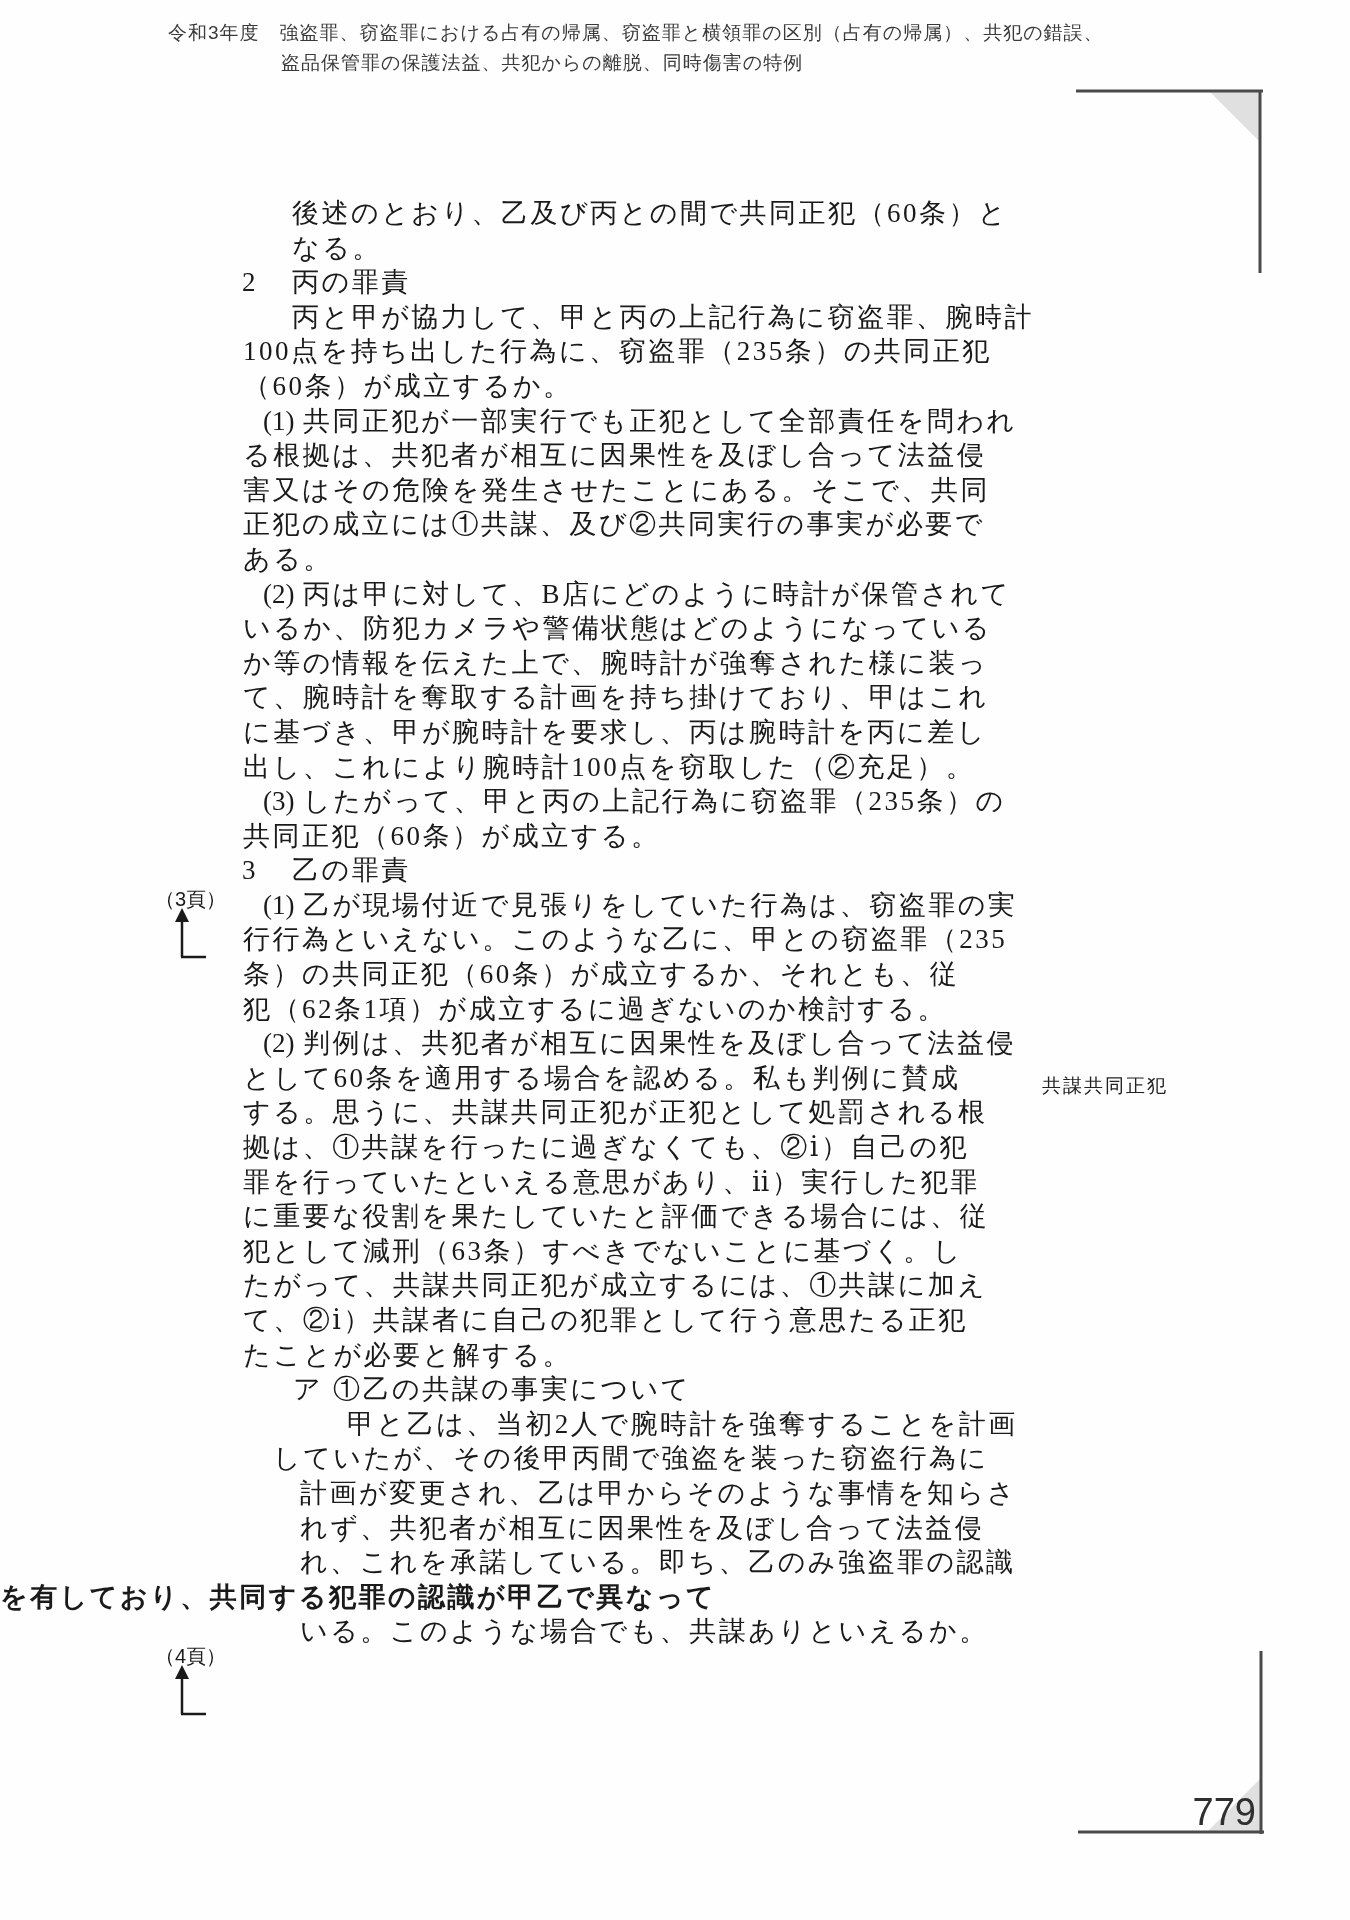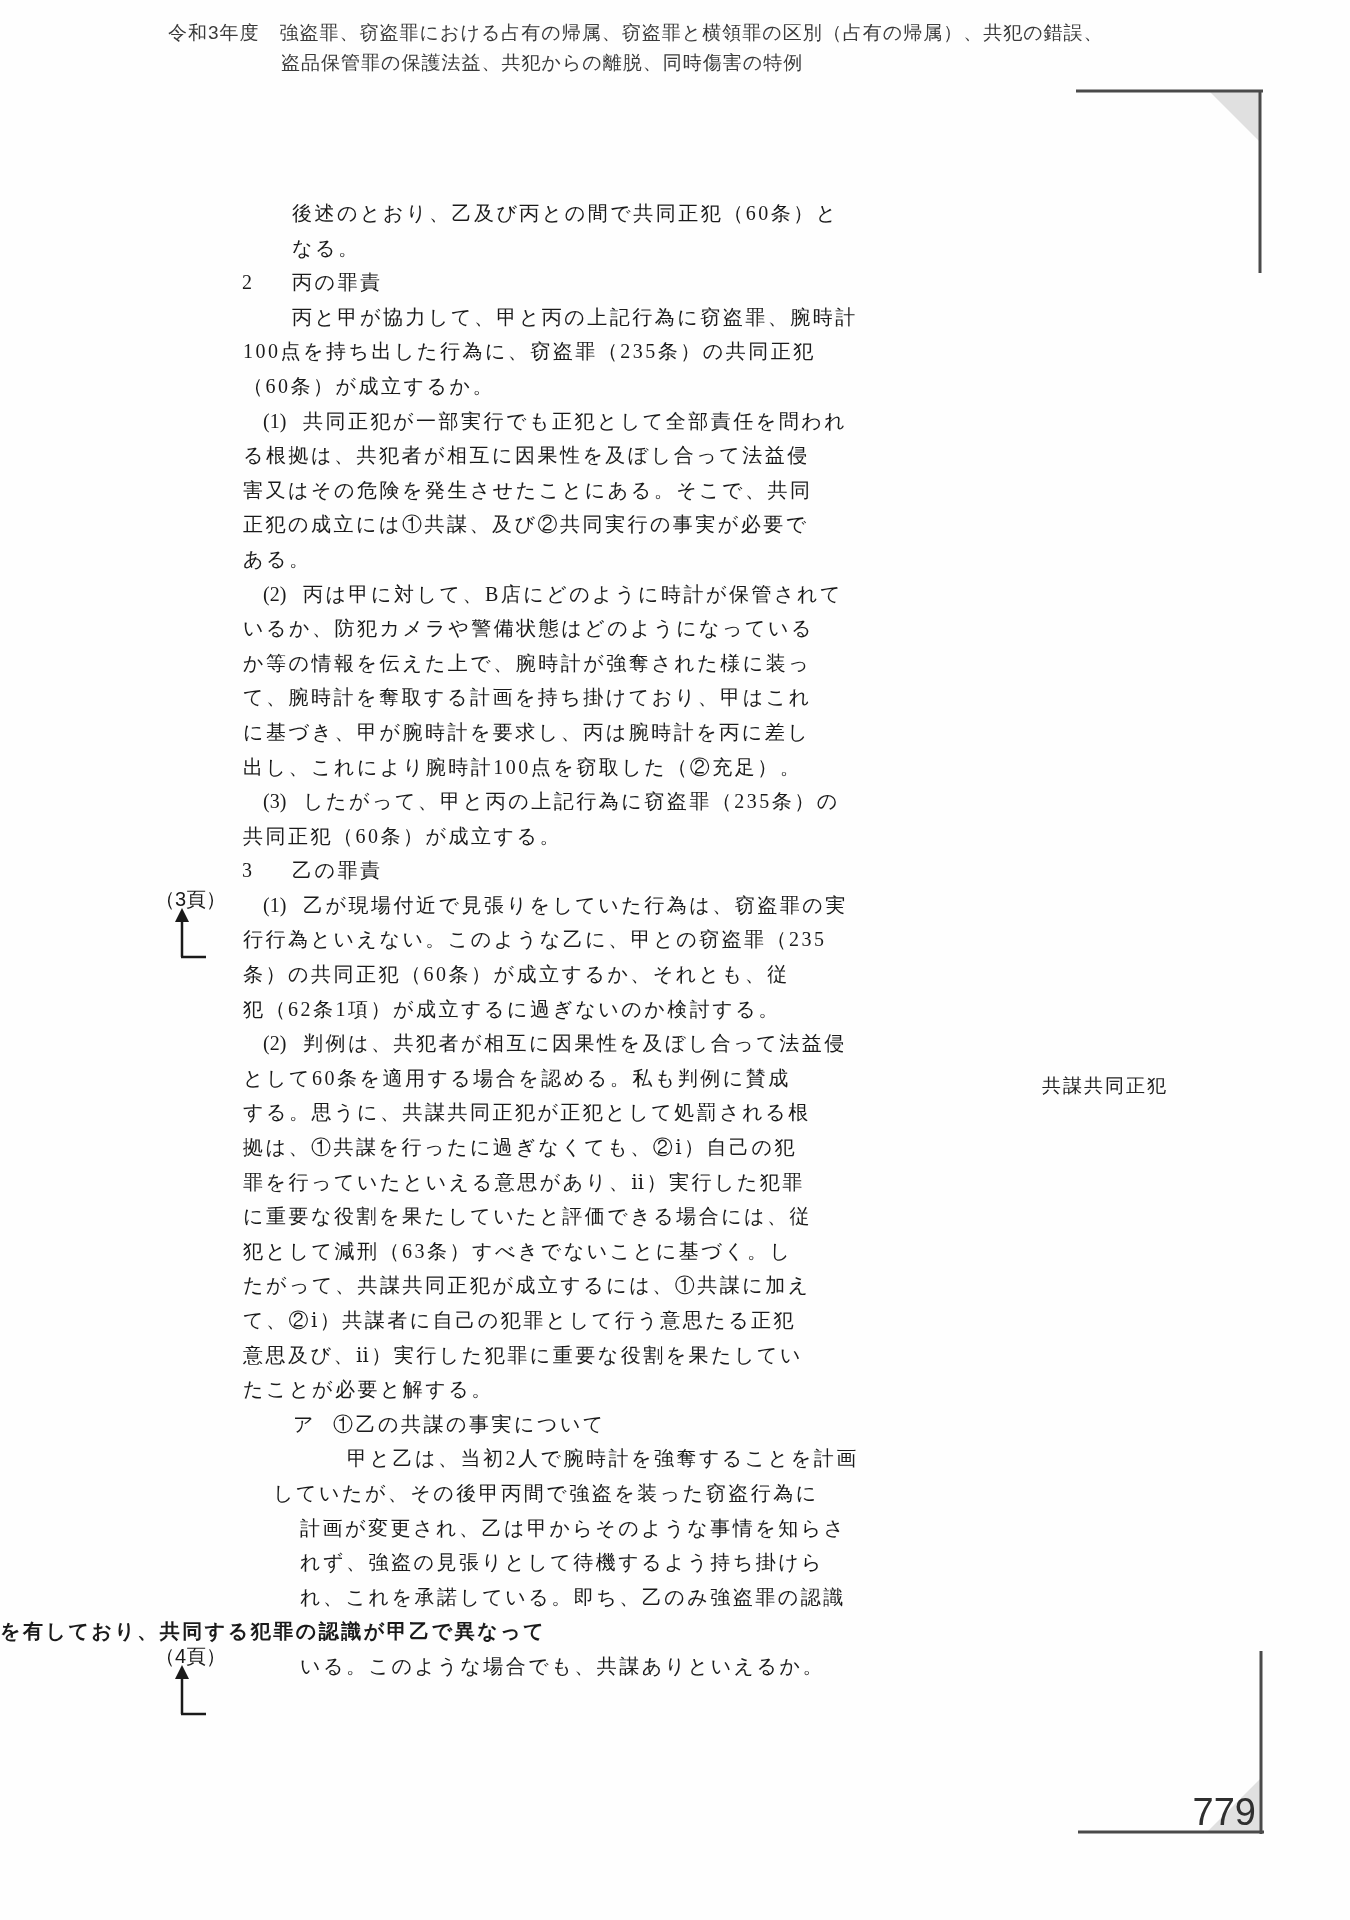--- a/index.html
+++ b/index.html
@@ -5,21 +5,21 @@
   html,body{margin:0;padding:0;background:#ffffff;}
   #page{position:relative;width:1350px;height:1920px;background:#fefefe;overflow:hidden;
         font-family:"Liberation Serif","DejaVu Serif",serif;color:#1c1c1c;}
   
   .hdr{position:absolute;font-family:"Liberation Sans","DejaVu Sans",sans-serif;
        font-size:19px;letter-spacing:1px;color:#3a3a3a;white-space:nowrap;}
   #hdr1{left:168px;top:20px;}
   #hdr2{left:281px;top:50px;}
   
   #bodyblock{position:absolute;left:0;top:196px;width:1350px;}
-  .bl{height:34.6px;line-height:34.6px;font-size:20px;letter-spacing:2.5px;
+  .bl{height:34.6px;line-height:34.6px;font-size:27px;letter-spacing:2.5px;
       white-space:nowrap;color:#1a1a1a;}
   .mk{display:inline-block;letter-spacing:0;}
   
   .pgnote{position:absolute;font-family:"Liberation Sans","DejaVu Sans",sans-serif;
           font-size:20px;color:#1a1a1a;letter-spacing:0;}
   #pg3{left:155px;top:886px;}
   #pg4{left:155px;top:1643px;}
   .arrow-svg{position:absolute;}
   
   #sidebar-bar{position:absolute;left:1015px;top:1063px;width:13px;height:377px;}
@@ -73,27 +73,26 @@
       <div class="bl" style="padding-left: 243px;"><span>犯（62条1項）が成立するに過ぎないのか検討する。</span></div>
       <div class="bl" style="padding-left: 263px;"><span class="mk" style="width: 40px;">(2)</span><span>判例は、共犯者が相互に因果性を及ぼし合って法益侵</span></div>
       <div class="bl" style="padding-left: 243px;"><span>として60条を適用する場合を認める。私も判例に賛成</span></div>
       <div class="bl" style="padding-left: 243px;"><span>する。思うに、共謀共同正犯が正犯として処罰される根</span></div>
       <div class="bl" style="padding-left: 243px;"><span>拠は、①共謀を行ったに過ぎなくても、②ⅰ）自己の犯</span></div>
       <div class="bl" style="padding-left: 243px;"><span>罪を行っていたといえる意思があり、ⅱ）実行した犯罪</span></div>
       <div class="bl" style="padding-left: 243px;"><span>に重要な役割を果たしていたと評価できる場合には、従</span></div>
       <div class="bl" style="padding-left: 243px;"><span>犯として減刑（63条）すべきでないことに基づく。し</span></div>
       <div class="bl" style="padding-left: 243px;"><span>たがって、共謀共同正犯が成立するには、①共謀に加え</span></div>
       <div class="bl" style="padding-left: 243px;"><span>て、②ⅰ）共謀者に自己の犯罪として行う意思たる正犯</span></div>
-      <div class="bl" style="padding-left: 243px;"><span>意思及び、ⅱ）実行した犯罪に重要な役割を果たしてい</span></div>
       <div class="bl" style="padding-left: 243px;"><span>たことが必要と解する。</span></div>
       <div class="bl" style="padding-left: 293px;"><span class="mk" style="width: 40px;">ア</span><span>①乙の共謀の事実について</span></div>
       <div class="bl" style="padding-left: 347px;"><span>甲と乙は、当初2人で腕時計を強奪することを計画</span></div>
       <div class="bl" style="padding-left: 273px;"><span>していたが、その後甲丙間で強盗を装った窃盗行為に</span></div>
       <div class="bl" style="padding-left: 300px;"><span>計画が変更され、乙は甲からそのような事情を知らさ</span></div>
-      <div class="bl" style="padding-left: 300px;"><span>れず、強盗の見張りとして待機するよう持ち掛けら</span></div>
+      <div class="bl" style="padding-left: 300px;"><span>れず、共犯者が相互に因果性を及ぼし合って法益侵</span></div>
       <div class="bl" style="padding-left: 300px;"><span>れ、これを承諾している。即ち、乙のみ強盗罪の認識</span></div>
       <div class="bl" style=" font-weight: bold;"><span>を有しており、共同する犯罪の認識が甲乙で異なって</span></div>
       <div class="bl" style="padding-left: 300px;"><span>いる。このような場合でも、共謀ありといえるか。</span></div>
     </div>
 
   <div id="pg3" class="pgnote">（3頁）</div>
   <svg class="arrow-svg" style="left:160px;top:906px;" width="60" height="56" viewBox="0 0 60 56">
     <polygon points="22,2 15,16 29,16" fill="#1a1a1a"></polygon>
     <line x1="22" y1="12" x2="22" y2="51" stroke-width="2.5" stroke="#1a1a1a"></line>
     <line x1="21" y1="51" x2="46" y2="51" stroke-width="2.5" stroke="#1a1a1a"></line>

